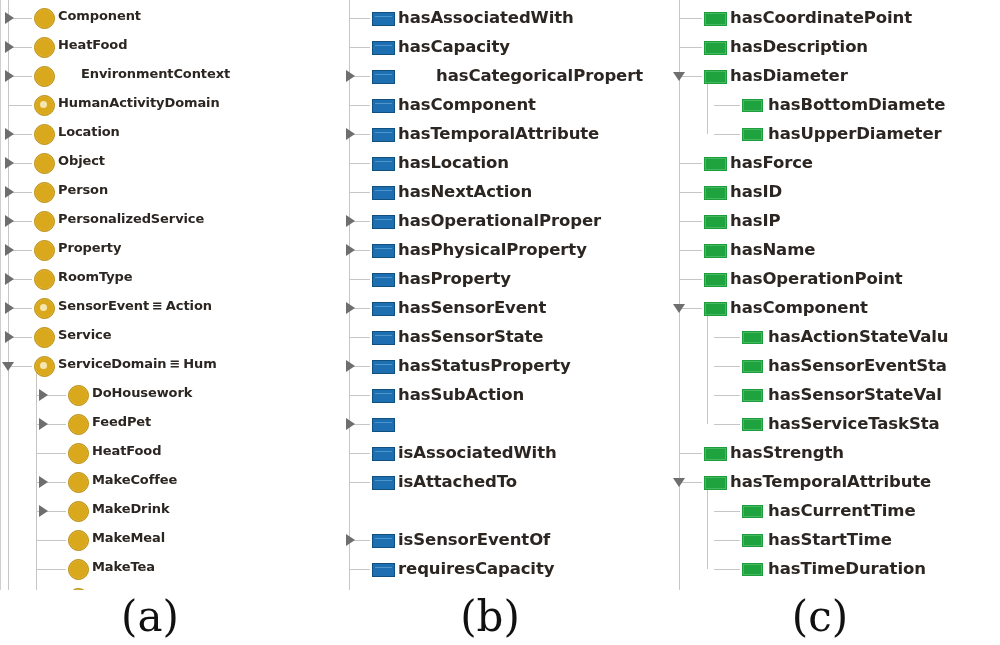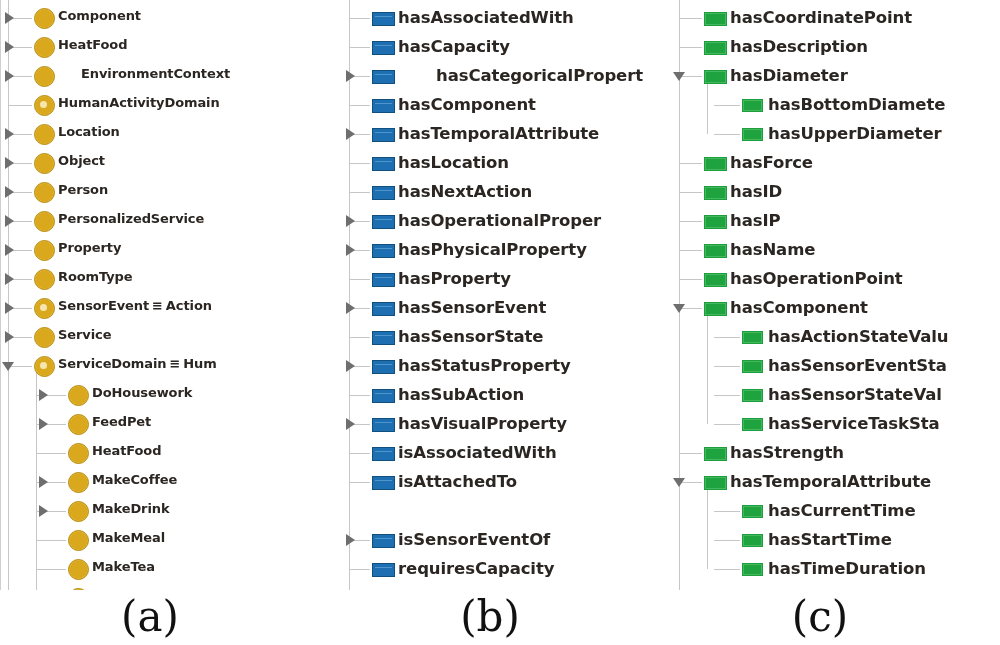--- a/index.html
+++ b/index.html
@@ -298,21 +298,20 @@
       </div>
       <div class="row" style="top: 381px;">
         <div class="hline" style="left: 14px; width: 20px; top: 14px;"></div>
         <div class="icon icon-objprop" style="left: 36px; top: 8px;"></div>
         <div class="label" style="left: 62px; top: 4px;">hasSubAction</div>
       </div>
       <div class="row" style="top: 410px;">
         <div class="hline" style="left: 14px; width: 20px; top: 14px;"></div>
         <div class="twisty collapsed" style="left: 7px; top: 7px;"></div>
         <div class="icon icon-objprop" style="left: 36px; top: 8px;"></div>
-        <div class="label" style="left: 62px; top: 4px;">hasVisualProperty</div>
       </div>
       <div class="row" style="top: 439px;">
         <div class="hline" style="left: 14px; width: 20px; top: 14px;"></div>
         <div class="icon icon-objprop" style="left: 36px; top: 8px;"></div>
         <div class="label" style="left: 62px; top: 4px;">isAssociatedWith</div>
       </div>
       <div class="row" style="top: 468px;">
         <div class="hline" style="left: 14px; width: 20px; top: 14px;"></div>
         <div class="icon icon-objprop" style="left: 36px; top: 8px;"></div>
         <div class="label" style="left: 62px; top: 4px;">isAttachedTo</div>

